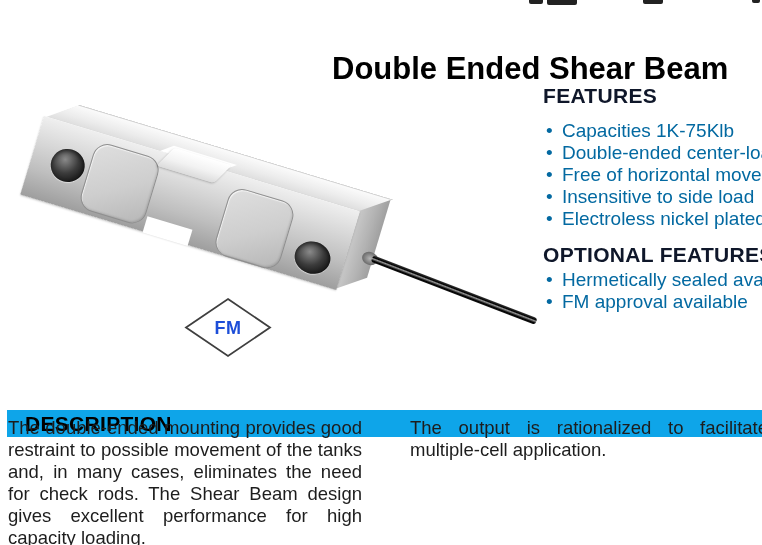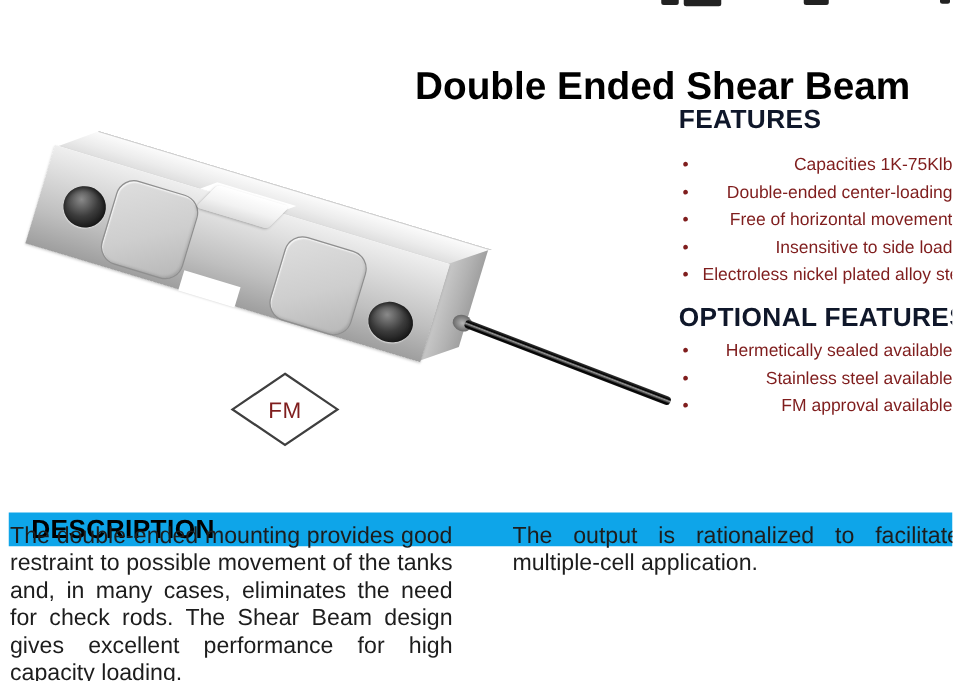--- a/index.html
+++ b/index.html
@@ -77,36 +77,36 @@
     position:absolute; left:344px; top:195px; width:176px; height:7px;
     transform:rotate(21deg); transform-origin:0 50%; border-radius:3px;
     background:linear-gradient(180deg,#3a3a3a 0%,#000 30%,#9c9c9c 48%,#6f6f6f 55%,#000 78%,#161616 100%);
   }
 
   
   .fm { position:absolute; left:184px; top:297px; width:88px; height:61px; }
   .fm svg { position:absolute; inset:0; width:100%; height:100%; }
   .fm-text {
     position:absolute; inset:0; display:flex; align-items:center; justify-content:center;
-    font-size:18px; font-weight:normal; letter-spacing:.5px; color:#7f1d1d; padding-top:1px;
+    font-size:18px; font-weight:bold; letter-spacing:.5px; color:#1d4ed8; padding-top:1px;
   }
 
   
   .side { position:absolute; left:543px; top:84px; width:219px; overflow:hidden; }
   .side h2 {
     font-size:21px; font-weight:bold; letter-spacing:.3px; line-height:24px;
     color:#0f172a; white-space:nowrap;
   }
   .side h2.optional { margin-top:13px; }
   .side ul { list-style:none; }
   .side ul.features-list { margin-top:12px; }
   .side ul.optional-list { margin-top:2px; }
   .side li {
-    position:relative; white-space:nowrap; font-size:14px; line-height:22px;
-    padding-left:19px; color:#7f1d1d;text-align:right;
+    position:relative; white-space:nowrap; font-size:19px; line-height:22px;
+    padding-left:19px; color:#0369a1;
   }
   .side li::before { content:"\2022"; position:absolute; left:3px; top:0; }
 
   
   .desc-bar {
     position:absolute; left:7px; top:410px; width:755px; height:27px;
     background:#0ea5e9; display:flex; align-items:center;text-align:right;
   }
   .desc-bar h2 { font-size:21px; font-weight:bold; letter-spacing:.3px; color:#000; margin-left:18px; }
 
@@ -156,21 +156,20 @@
   <ul class="features-list">
     <li>Capacities 1K-75Klb</li>
     <li>Double-ended center-loading</li>
     <li>Free of horizontal movement</li>
     <li>Insensitive to side load</li>
     <li>Electroless nickel plated alloy steel</li>
   </ul>
   <h2 class="optional">OPTIONAL FEATURES</h2>
   <ul class="optional-list">
     <li>Hermetically sealed available</li>
-    <li>Stainless steel available</li>
     <li>FM approval available</li>
   </ul>
 </div>
 
 <div class="desc-bar">
   <h2>DESCRIPTION</h2>
 </div>
 
 <div class="col col-left">
   <p>The double-ended mounting provides good restraint to possible movement of the tanks and, in many cases, eliminates the need for check rods. The Shear Beam design gives excellent performance for high capacity loading.</p>

